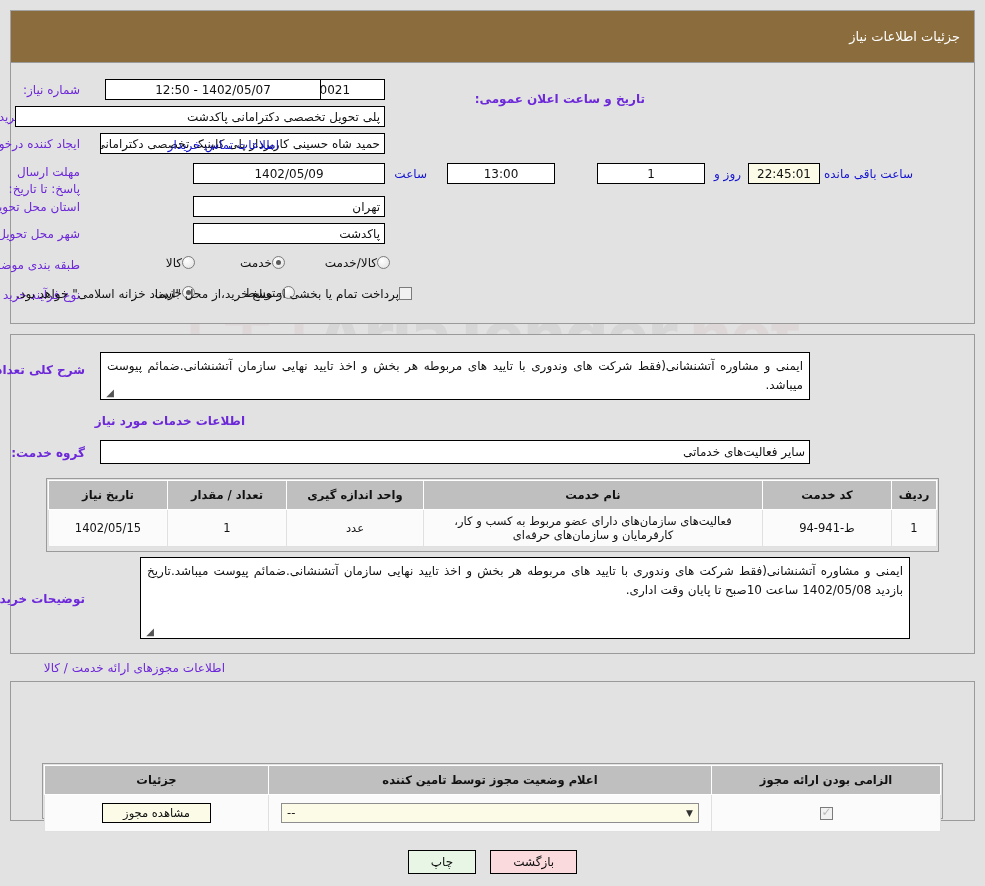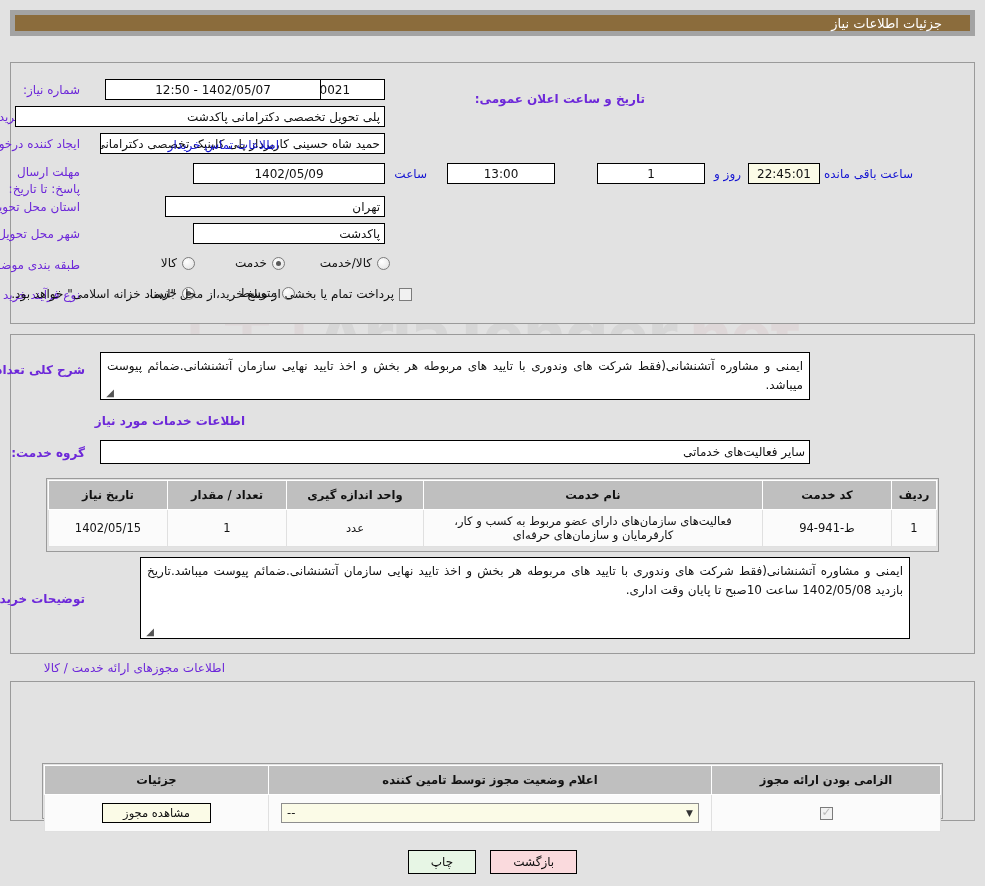--- a/index.html
+++ b/index.html
@@ -15,28 +15,28 @@
     position: relative;
     direction: rtl;
     font-size: 12px;
     color: #111;
   }
 
   
   .title-bar {
     position: absolute;
     top: 10px; right: 10px; left: 10px;
-    height: 26px;
+    height: 53px;
     background: #8b6c3c;
-    border: 5px solid #a3a3a3;
+    border: 1px solid #a3a3a3;
     box-sizing: border-box;
     display: flex;
     align-items: center;
     justify-content: flex-start;
-    padding-right: 28px;
+    padding-right: 14px;
   }
   .title-bar .t {
     color: #ffffff;
     font-size: 13px;
   }
 
   
   .panel {
     position: absolute;
     border: 1px solid #9a9a9a;
@@ -66,21 +66,21 @@
     align-items: center;
     padding: 0 4px;
     overflow: hidden;
     white-space: nowrap;
   }
   .fld.c { justify-content: center; }
   .fld.r { justify-content: flex-start; }
   .fld.cream { background: #fbfbe7; }
 
   
-  .radio-row { position: absolute; display: flex; align-items: center; gap: 5px; }
+  .radio-row { position: absolute; display: flex; }
   .radio {
     width: 13px; height: 13px; border-radius: 50%;
     border: 1px solid #7b7b7b;
     background: radial-gradient(circle at 35% 33%, #ffffff 0%, #ececec 60%, #dcdcdc 100%);
     box-sizing: border-box;
     position: relative;
     flex: none;
   }
   .radio.on::after {
     content: "";
@@ -259,21 +259,21 @@
 </div>
 <div class="fld c" style="top:163px; right:600px; width:192px; height:21px;">1402/05/09</div>
 <div class="lbl lnk" style="top:167px; right:558px;">ساعت</div>
 <div class="fld c" style="top:163px; right:430px; width:108px; height:21px;">13:00</div>
 <div class="fld c" style="top:163px; right:280px; width:108px; height:21px;">1</div>
 <div class="lbl lnk" style="top:167px; right:244px;">روز و</div>
 <div class="fld c cream" style="top:163px; right:165px; width:72px; height:21px;">22:45:01</div>
 <div class="lbl lnk" style="top:167px; right:72px;">ساعت باقی مانده</div>
 
 <div class="lbl" style="top:200px; right:905px;">استان محل تحویل:</div>
-<div class="fld r" style="top:196px; right:600px; width:220px; height:21px;">تهران</div>
+<div class="fld r" style="top:196px; right:600px; width:192px; height:21px;">تهران</div>
 
 <div class="lbl" style="top:227px; right:905px;">شهر محل تحویل:</div>
 <div class="fld r" style="top:223px; right:600px; width:192px; height:21px;">پاکدشت</div>
 
 <div class="lbl" style="top:258px; right:905px;">طبقه بندی موضوعی:</div>
 <div class="radio-row" style="top:256px; right:790px;">
   <span class="radio"></span>
   <span class="radio-lbl">کالا</span>
 </div>
 <div class="radio-row" style="top:256px; right:700px;">

